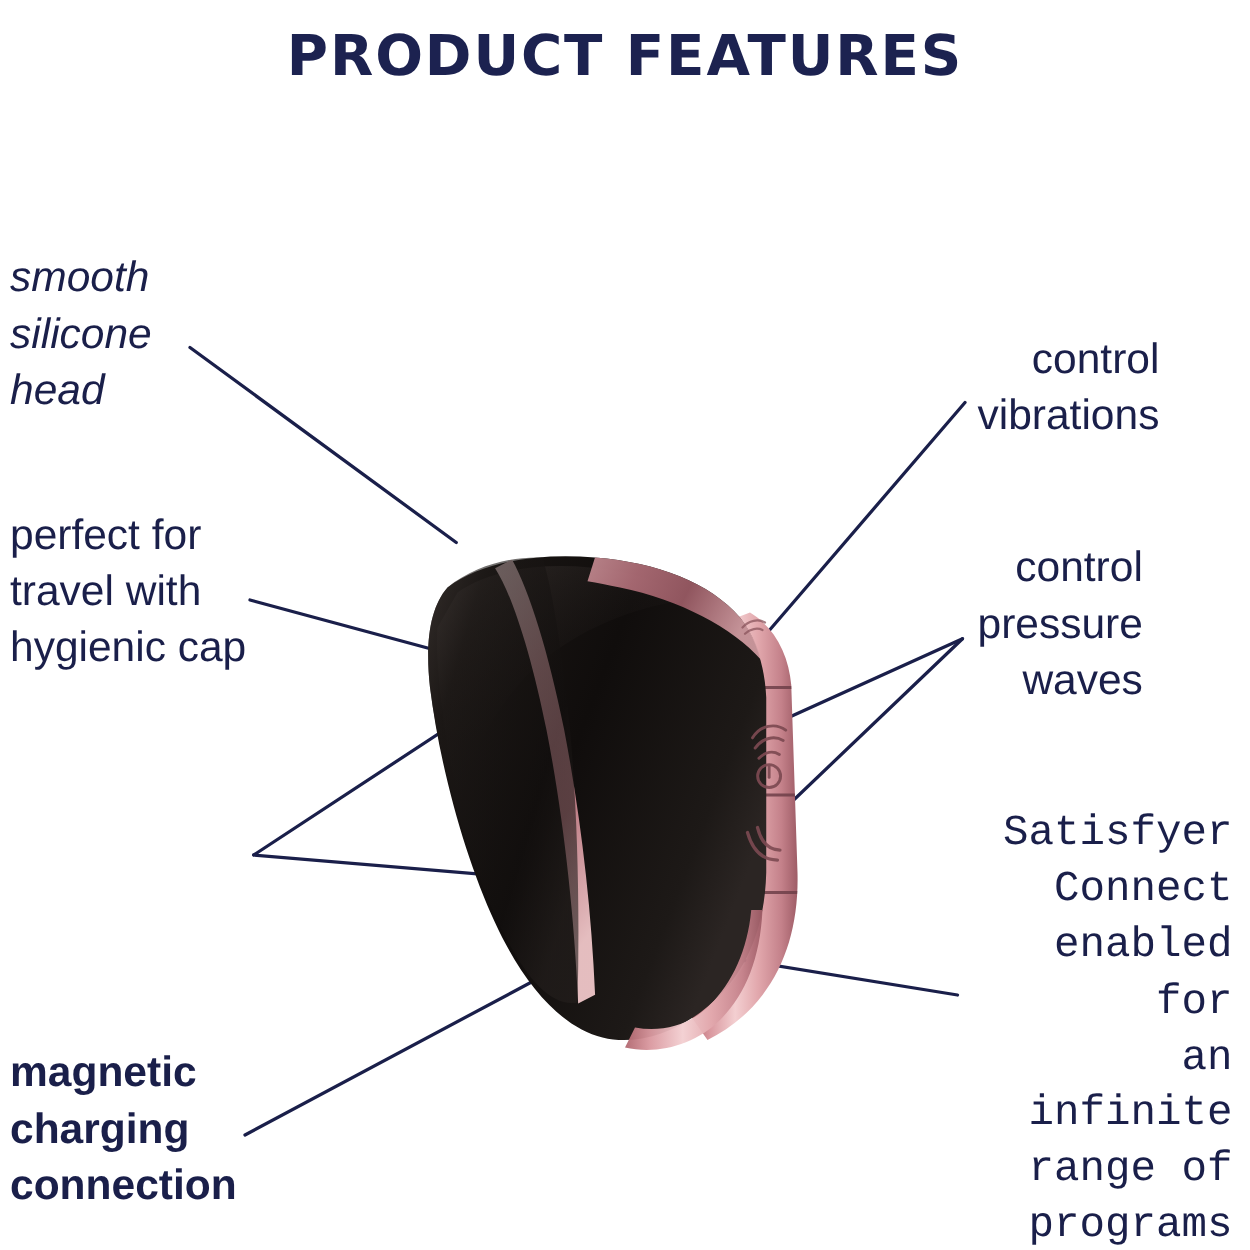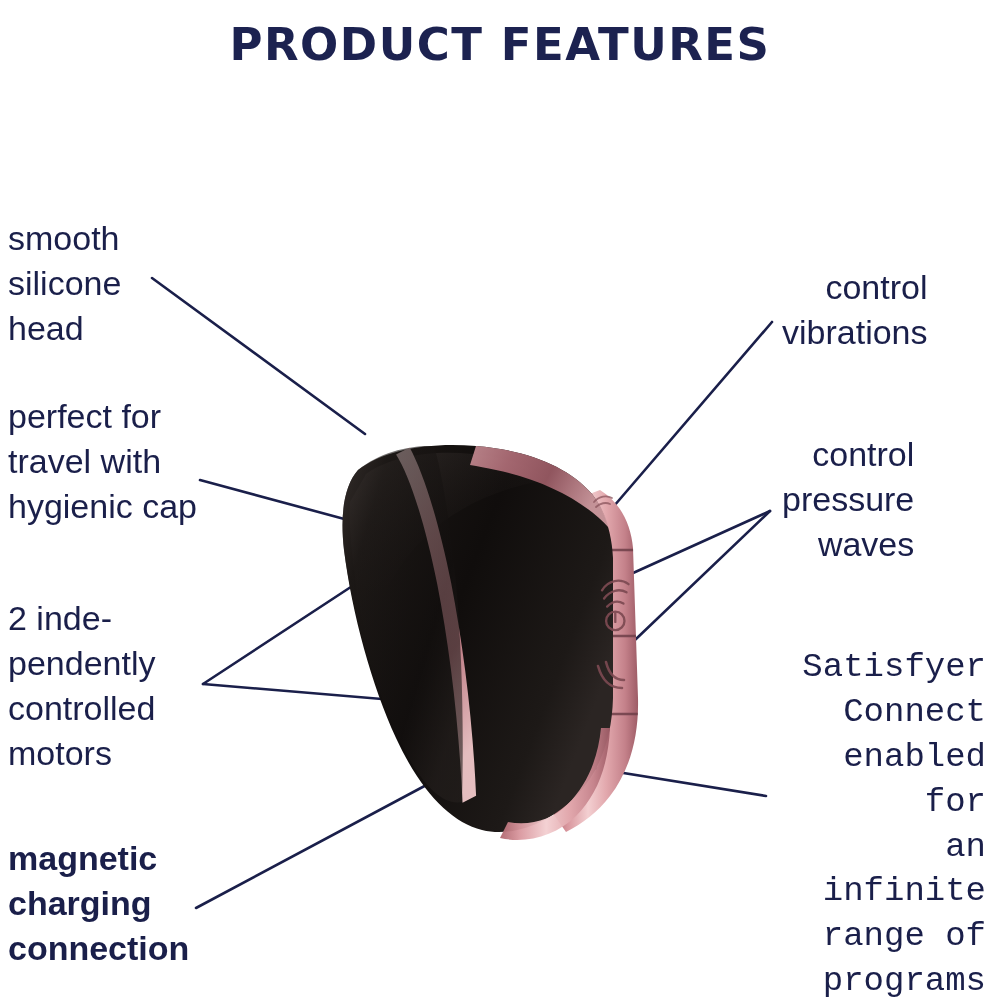--- a/index.html
+++ b/index.html
@@ -34,22 +34,22 @@
     font-size: 34px;
     line-height: 1.32;
     color: #1a1f4a;
     font-family: "Liberation Sans", sans-serif;
     font-weight: 400;
     white-space: pre-line;
   }
   .left { left: 8px; text-align: left; }
   .right { left: 782px; text-align: right; }
 
-  #c-smooth   { top: 216px; }
-  #c-travel   { top: 394px; }
+  #c-smooth   { top: 200px; font-style: italic; }
+  #c-travel   { top: 406px; }
   #c-motors   { top: 596px; }
   #c-magnetic { top: 836px; font-weight: bold; }
 
   #c-vibr     { top: 265px; }
   #c-pressure { top: 432px; }
   #c-connect  { top: 645px; font-family: Liberation Mono, monospace; }
 
   #lines { position: absolute; inset: 0; }
 
   
@@ -198,24 +198,20 @@
   </svg>
 
   <div class="callout left" id="c-smooth">smooth
 silicone
 head</div>
 
   <div class="callout left" id="c-travel">perfect for
 travel with
 hygienic cap</div>
 
-  <div class="callout left" id="c-motors">2 inde-
-pendently
-controlled
-motors</div>
 
   <div class="callout left" id="c-magnetic">magnetic
 charging
 connection</div>
 
   <div class="callout right" id="c-vibr">control
 vibrations</div>
 
   <div class="callout right" id="c-pressure">control
 pressure

